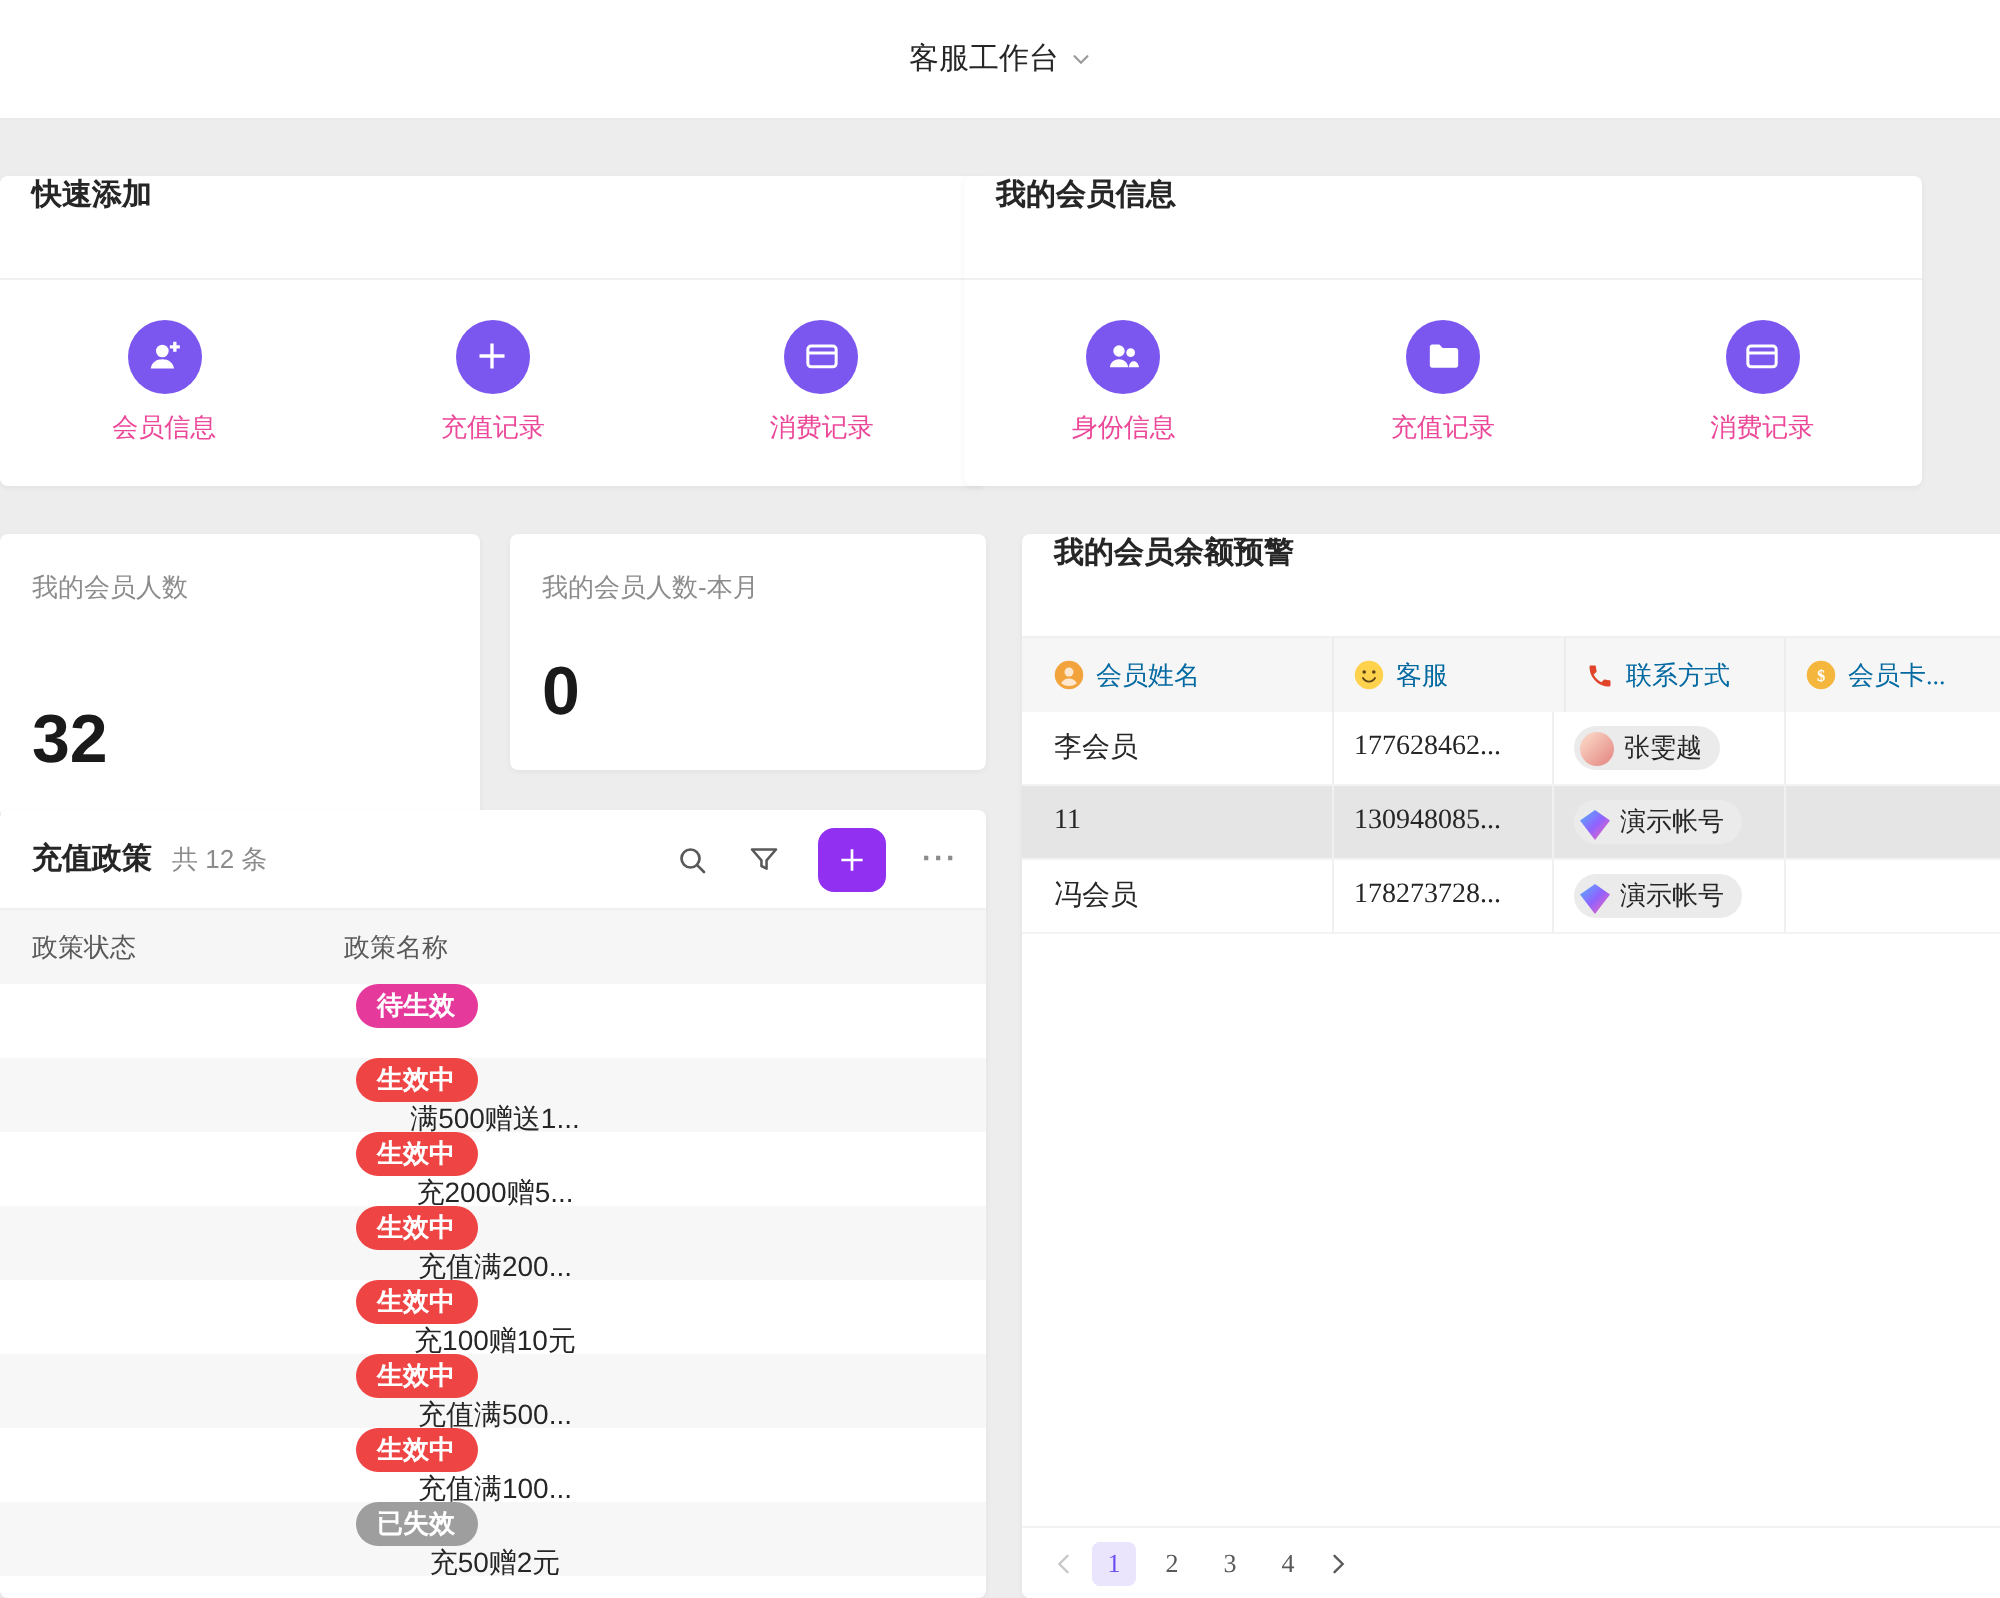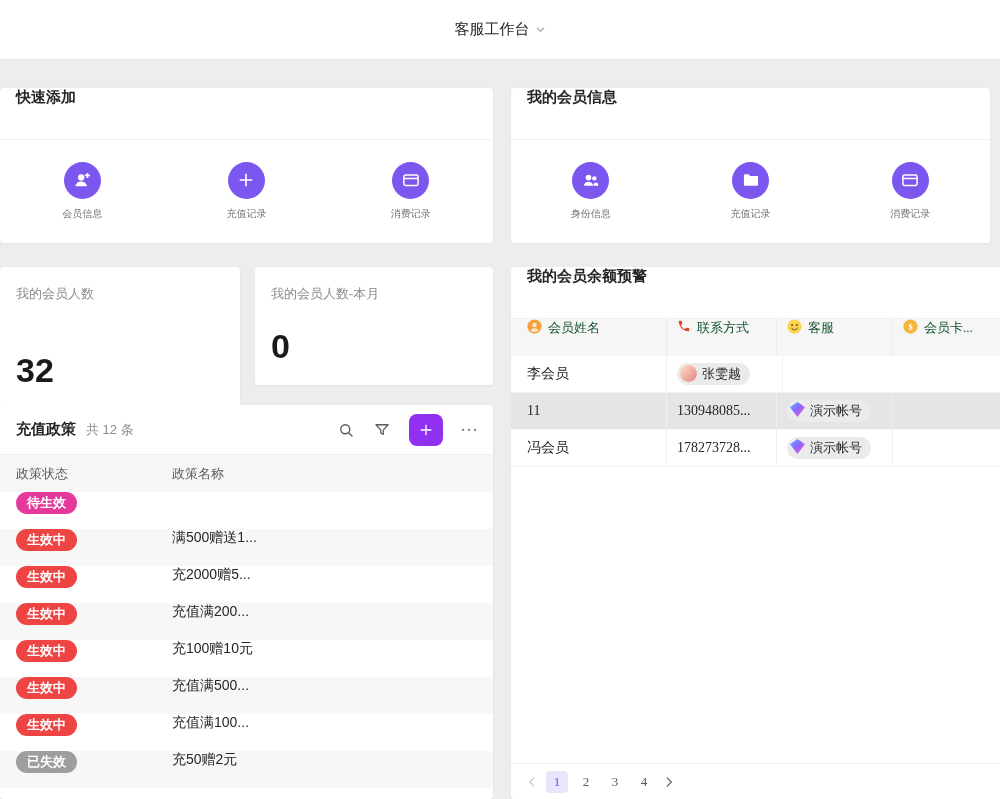--- a/index.html
+++ b/index.html
@@ -15,63 +15,63 @@
     position:absolute; left:0; top:0; width:1000px; height:60px;
     background:#fff; border-bottom:1px solid #ebebeb;
     display:flex; align-items:center; justify-content:center;
   }
   .topbar-title { display:flex; align-items:center; gap:5px; cursor:pointer; }
   .topbar-title span { font-size:15px; color:#262626; font-weight:500; }
 
   
   .card { position:absolute; background:#fff; border-radius:4px; box-shadow:0 1px 3px rgba(0,0,0,.05); overflow:hidden; }
   #card-quick-add   { left:0;    top:88px;  width:493px; height:155px; }
-  #card-member-info { left:511px; top:88px; width:479px; height:155px; }
+  #card-member-info { left:482px; top:88px; width:479px; height:155px; }
   #stat-1 { left:0;     top:267px; width:240px; height:142px; }
   #stat-2 { left:255px; top:267px; width:238px; height:118px; }
   #card-balance { left:511px; top:267px; width:591px; height:532px;font-family:Liberation Serif, serif; }
   #card-policy  { left:0;     top:405px; width:493px; height:394px; }
 
   .card-title-bar {
     height:52px; display:flex; align-items:flex-start; justify-content:space-between;
     padding:0 16px; border-bottom:1px solid #f0f0f0;
   }
   .card-title { font-size:15px; font-weight:600; color:#262626; }
   .more-dots { font-size:15px; color:#8c8c8c; font-weight:bold; letter-spacing:1px; cursor:pointer; }
 
   
   .action-row { display:flex; height:102px; align-items:center; }
   .action-item { flex:1; display:flex; flex-direction:column; align-items:center; gap:8px; cursor:pointer; }
   .action-circle {
     width:37px; height:37px; border-radius:50%; background:#7b57f0;
     display:flex; align-items:center; justify-content:center;
   }
-  .action-label { font-size:10px; color:#737373; }
+  .action-label { font-size:13px; color:#ec4899; }
 
   
   .stat-inner { padding:16px; height:100%; display:flex; flex-direction:column; justify-content:space-between; }
   .stat-label { font-size:13px; color:#8c8c8c; padding-top:2px; }
   .stat-value { font-size:34px; font-weight:700; color:#1a1a1a; line-height:1; padding-bottom:6px; }
 
   
   .bal-header { display:flex; height:37px; background:#f6f6f7; align-items:stretch; }
   .bal-hcell {
-    display:flex; align-items:flex-start; gap:6px; font-size:13px; color:#14532d;
+    display:flex; align-items:center; gap:6px; font-size:13px; color:#0369a1;
     padding:0 10px; border-right:1px solid #ececee;
   }
   .bal-row { display:flex; height:37px; align-items:stretch; border-bottom:1px solid #f3f3f4; }
   .bal-row.alt { background:#e5e5e5; }
   .bal-cell { display:flex; align-items:center; font-size:14px; color:#262626; padding:0 10px; border-right:1px solid #f0f0f1; }
   .c1 { width:156px; padding-left:16px; }
   .c2 { width:110px; }
   .c3 { width:116px; }
   .c4 { flex:1; border-right:none; justify-content:flex-end; padding-right:12px; }
 
   .agent-pill {
-    display:inline-flex; align-items:flex-start; gap:5px; background:#ebebeb;
+    display:inline-flex; align-items:flex-end; gap:5px; background:#ebebeb;
     border-radius:11px; padding:2px 9px 2px 3px; font-size:13px; color:#262626; white-space:nowrap;
   }
   .avatar-photo { width:17px; height:17px; border-radius:50%; flex:0 0 auto;
     background:linear-gradient(135deg,#f8cdbd 20%,#e8958e 80%); }
   .avatar-gem { width:15px; height:15px; flex:0 0 auto;
     background:linear-gradient(135deg,#53b4ff 0%,#8f63ff 50%,#ff63b0 100%);
     clip-path:polygon(50% 0,100% 35%,50% 100%,0 35%); }
 
   
   .pager {
@@ -95,21 +95,21 @@
   .policy-head-right { display:flex; align-items:center; gap:18px; }
   .tool-icon { display:flex; align-items:center; cursor:pointer; }
   .add-btn {
     width:34px; height:32px; border-radius:8px; background:#9130f0; border:none;
     display:flex; align-items:center; justify-content:center; cursor:pointer;
   }
 
   .pol-header { display:flex; height:37px; background:#f6f6f7; align-items:center; font-size:13px; color:#595959; }
   .pol-c1 { width:170px; padding-left:16px; }
   .pol-c2 { flex:1; padding-left:2px; }
-  .pol-row { display:flex; height:37px; align-items:flex-start; font-size:14px; color:#262626; }
+  .pol-row { display:flex; height:37px; align-items:center; font-size:14px; color:#262626;flex-direction:column; }
   .pol-row.alt { background:#f7f7f8; }
 
   .pill {
     display:inline-block; padding:3px 11px; border-radius:999px;
     font-size:13px; font-weight:600; color:#fff; line-height:1.25; white-space:nowrap;
   }
   .pill-pending { background:#e5399b; }
   .pill-active  { background:#ef4444; }
   .pill-expired { background:#9e9e9e; }
 
@@ -225,52 +225,53 @@
       <div class="bal-hcell c1">
         <span style="display:flex;">
           <svg width="15" height="15" viewBox="0 0 20 20">
               <circle cx="10" cy="10" r="9.5" fill="#f2a33c"></circle>
               <circle cx="10" cy="8" r="3" fill="#fde8cf"></circle>
               <path d="M4.8 15.6c1-2.2 2.9-3.3 5.2-3.3s4.2 1.1 5.2 3.3a9.5 9.5 0 0 1-10.4 0z" fill="#fde8cf"></path>
             </svg>
         </span>
         <span>会员姓名</span>
       </div>
-      <div class="bal-hcell c2">
-        <span style="display:flex;">
-          <svg width="14" height="14" viewBox="0 0 24 24" fill="#e0452c">
-              <path d="M6.6 10.8c1.5 2.9 3.7 5.2 6.6 6.6l2.2-2.2c.3-.3.7-.4 1-.2 1.1.4 2.3.6 3.6.6.6 0 1 .4 1 1V20c0 .6-.4 1-1 1C10.6 21 3 13.4 3 4c0-.6.4-1 1-1h3.5c.6 0 1 .4 1 1 0 1.2.2 2.4.6 3.6.1.3 0 .7-.2 1z"></path>
-            </svg>
-        </span>
-        <span>联系方式</span>
-      </div>
       <div class="bal-hcell c3">
         <span style="display:flex;">
           <svg width="15" height="15" viewBox="0 0 20 20">
               <circle cx="10" cy="10" r="9.5" fill="#ffd24d"></circle>
               <circle cx="6.8" cy="8" r="1.2" fill="#5b4418"></circle>
               <circle cx="13.2" cy="8" r="1.2" fill="#5b4418"></circle>
               <path d="M6 12c1 1.6 2.4 2.4 4 2.4s3-.8 4-2.4" stroke="#5b4418" stroke-width="1.3" fill="none" stroke-linecap="round"></path>
             </svg>
         </span>
         <span>客服</span>
       </div>
+      <div class="bal-hcell c2">
+        <span style="display:flex;">
+          <svg width="14" height="14" viewBox="0 0 24 24" fill="#e0452c">
+              <path d="M6.6 10.8c1.5 2.9 3.7 5.2 6.6 6.6l2.2-2.2c.3-.3.7-.4 1-.2 1.1.4 2.3.6 3.6.6.6 0 1 .4 1 1V20c0 .6-.4 1-1 1C10.6 21 3 13.4 3 4c0-.6.4-1 1-1h3.5c.6 0 1 .4 1 1 0 1.2.2 2.4.6 3.6.1.3 0 .7-.2 1z"></path>
+            </svg>
+        </span>
+        <span>联系方式</span>
+      </div>
       <div class="bal-hcell c4" style="justify-content:flex-start;">
         <span style="display:flex;">
           <svg width="15" height="15" viewBox="0 0 20 20">
               <circle cx="10" cy="10" r="9.5" fill="#f5b63e"></circle>
               <text x="10" y="14" text-anchor="middle" font-size="11" fill="#fff" font-weight="bold">$</text>
             </svg>
         </span>
         <span>会员卡...</span>
       </div>
     </div>
 
     <div class="bal-row">
       <div class="bal-cell c1">李会员</div>
+      <div class="bal-cell c2">177628462...</div>
       <div class="bal-cell c3">
         <span class="agent-pill">
           <span class="avatar-photo"></span>
           <span>张雯越</span>
         </span>
       </div>
       <div class="bal-cell c4">0</div>
     </div>
     <div class="bal-row alt">
       <div class="bal-cell c1">11</div>

